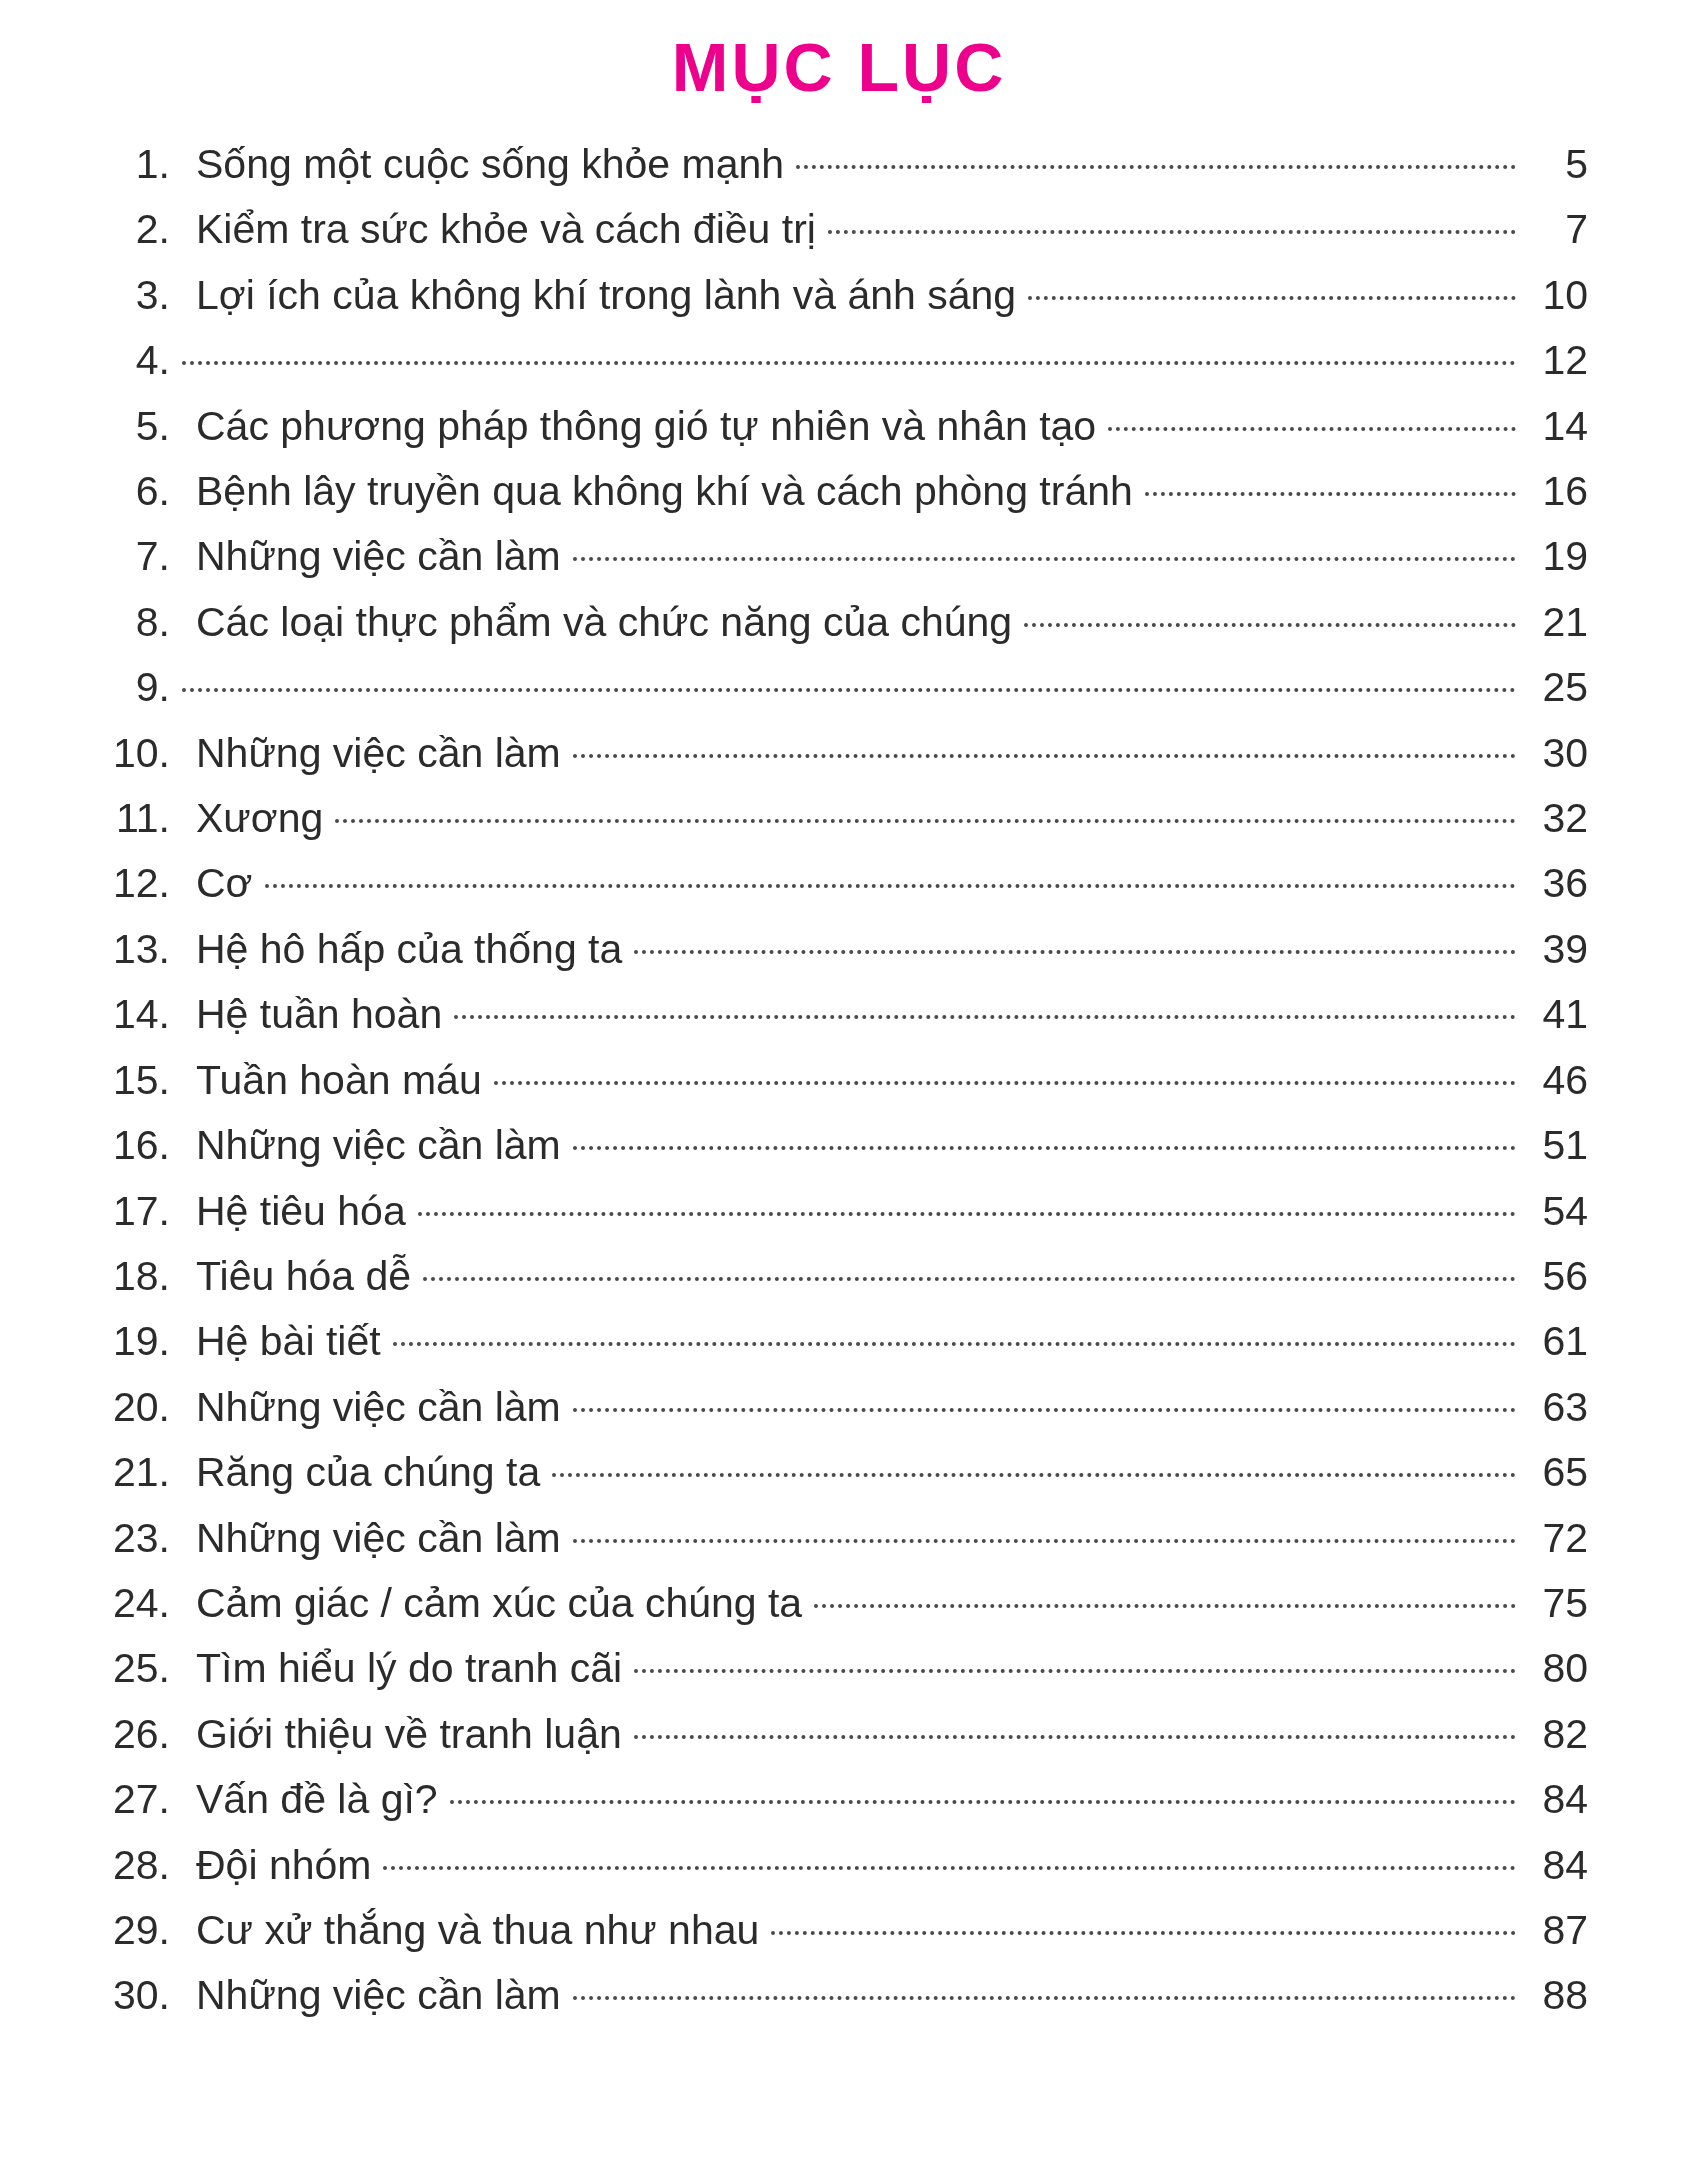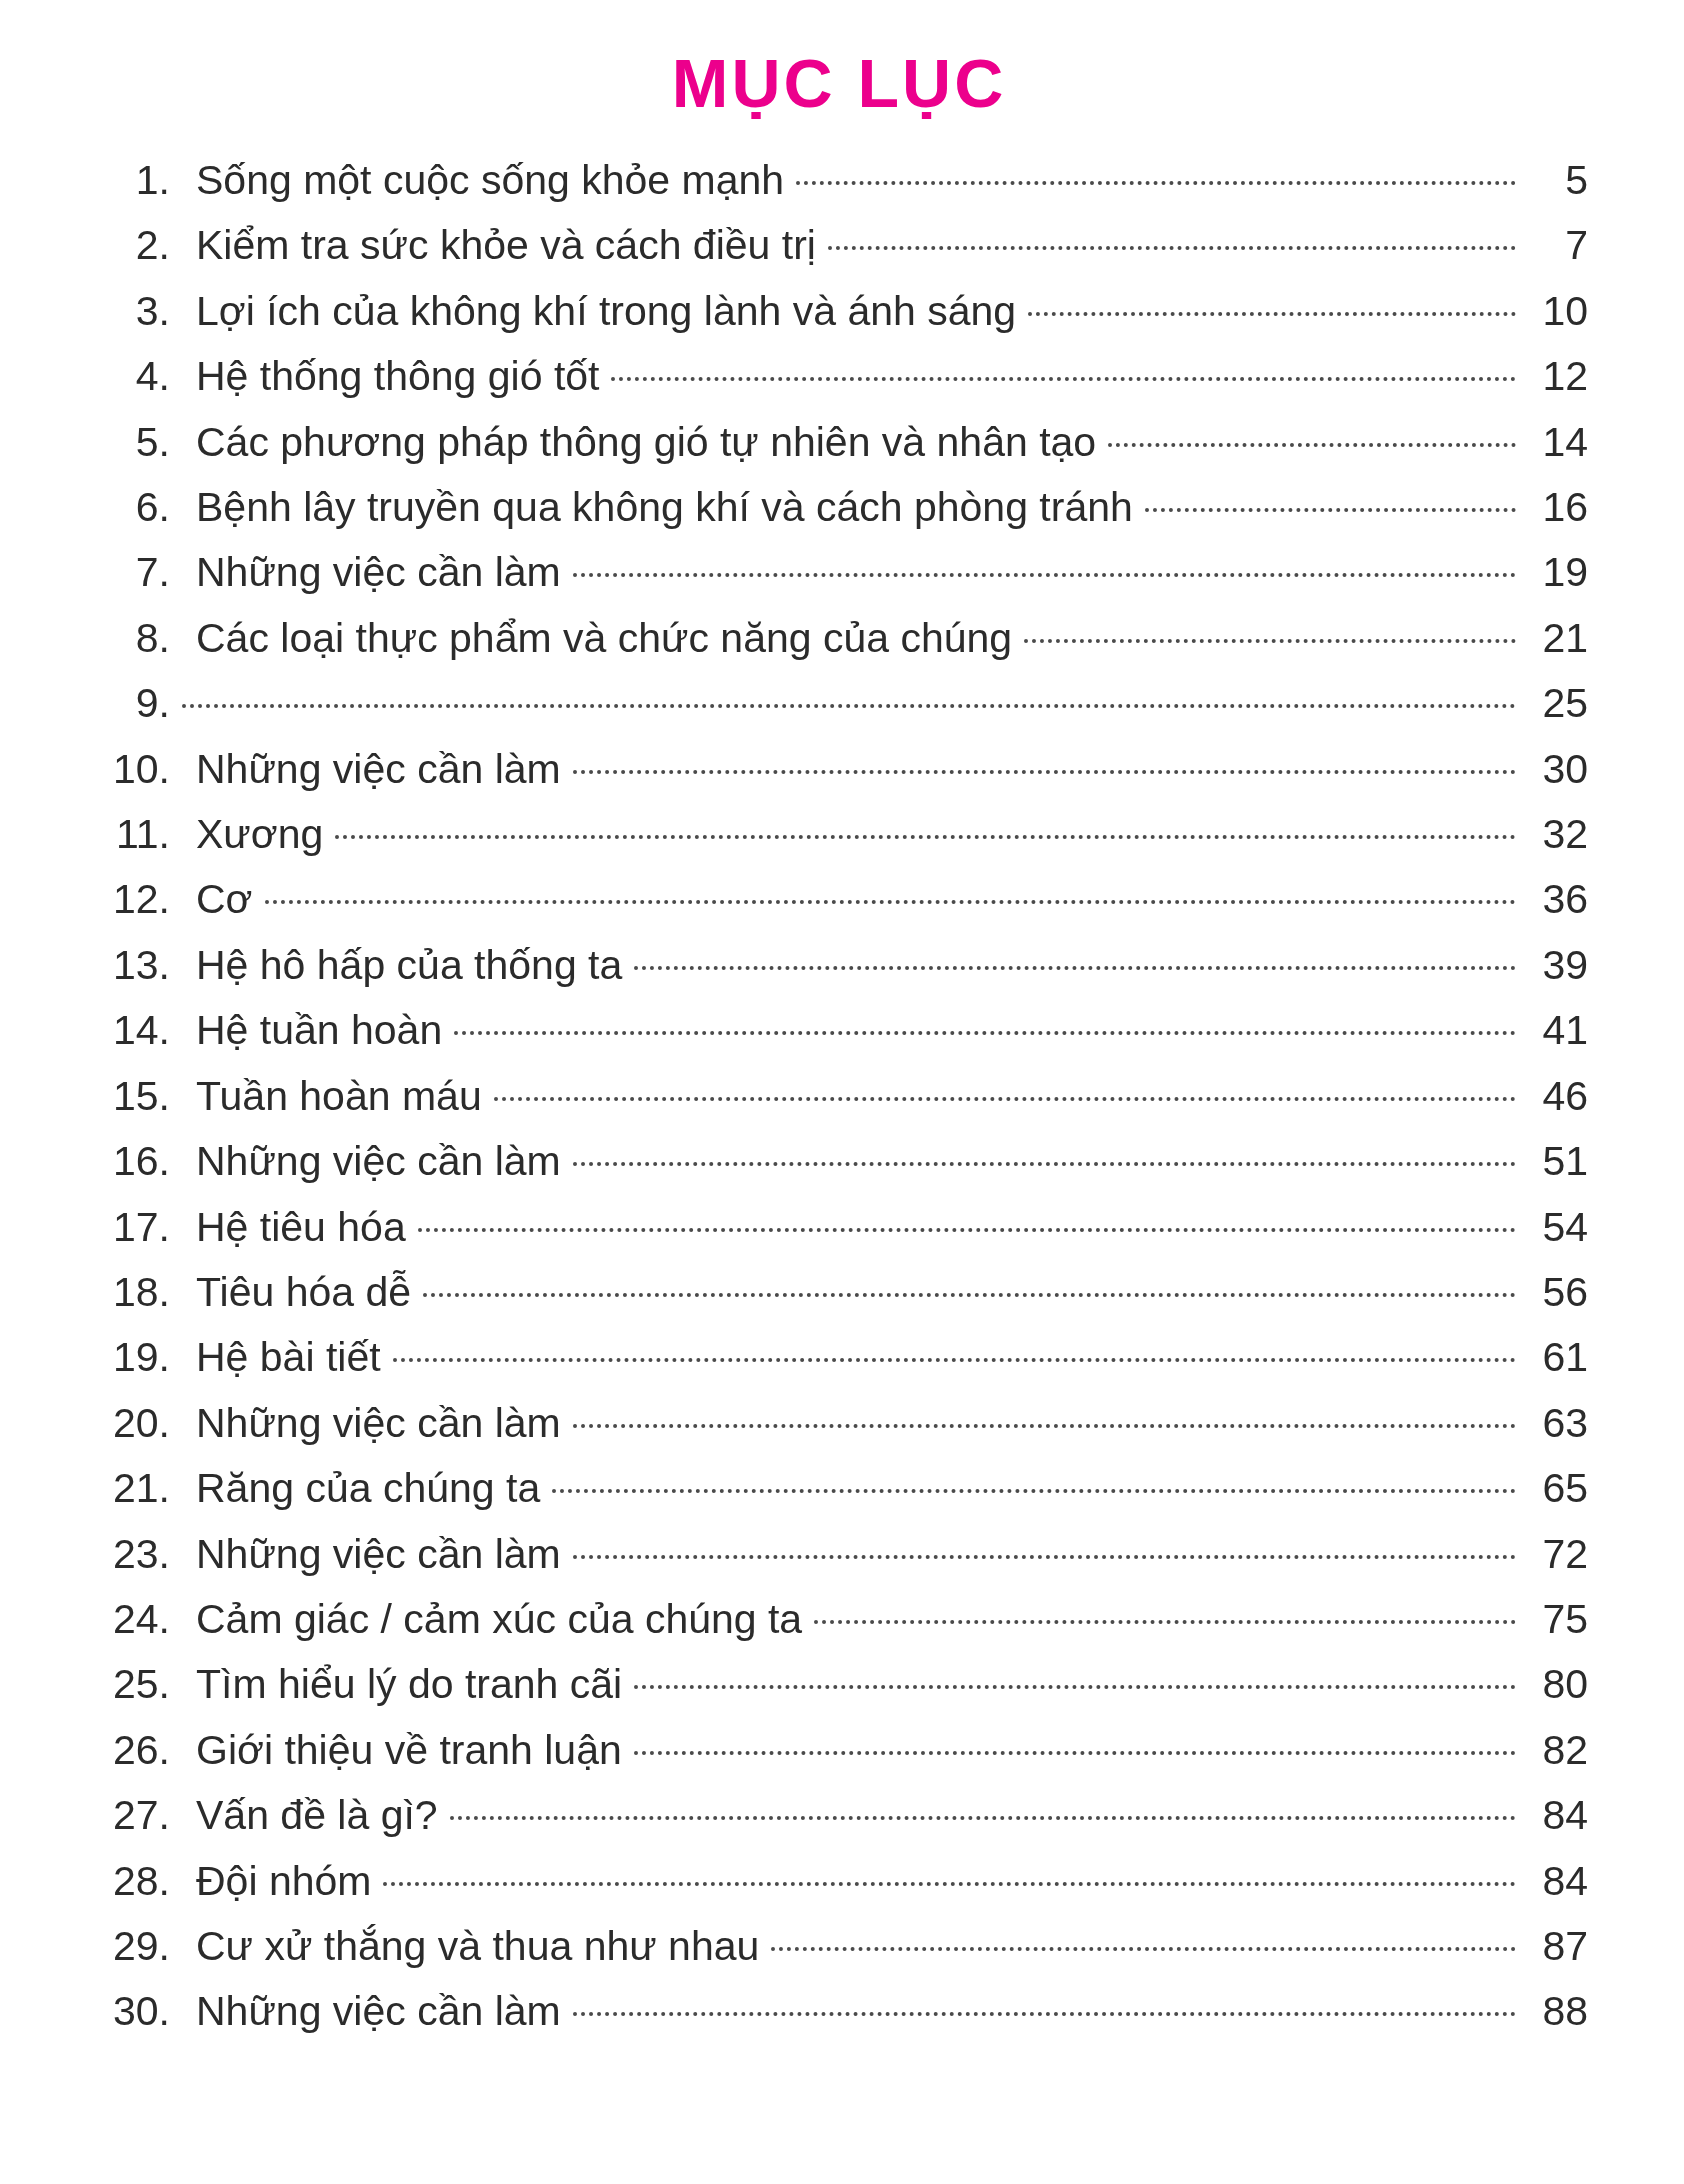--- a/index.html
+++ b/index.html
@@ -11,21 +11,21 @@
     width: 1684px;
     height: 2184px;
     font-family: "Liberation Sans", sans-serif;
     color: #2b2b2b;
     overflow: hidden;
   }
   .page {
     box-sizing: border-box;
     width: 1684px;
     height: 2184px;
-    padding: 44px 96px 0 90px;
+    padding: 28px 96px 0 90px;
     background: #ffffff;
   }
   .toc-title {
     text-align: center;
     color: var(--title-color, #EC008C);
     font-size: 68px;
     font-weight: bold;
     letter-spacing: 3px;
     margin: 0 0 26px 0;
   }
@@ -80,21 +80,20 @@
         <span class="pg">7</span>
       </div>
       <div class="toc-row">
         <span class="num">3.</span>
         <span class="ttl">Lợi ích của không khí trong lành và ánh sáng</span>
         <span class="leader"></span>
         <span class="pg">10</span>
       </div>
       <div class="toc-row">
         <span class="num">4.</span>
-        <span class="ttl">Hệ thống thông gió tốt</span>
         <span class="leader"></span>
         <span class="pg">12</span>
       </div>
       <div class="toc-row">
         <span class="num">5.</span>
         <span class="ttl">Các phương pháp thông gió tự nhiên và nhân tạo</span>
         <span class="leader"></span>
         <span class="pg">14</span>
       </div>
       <div class="toc-row">

